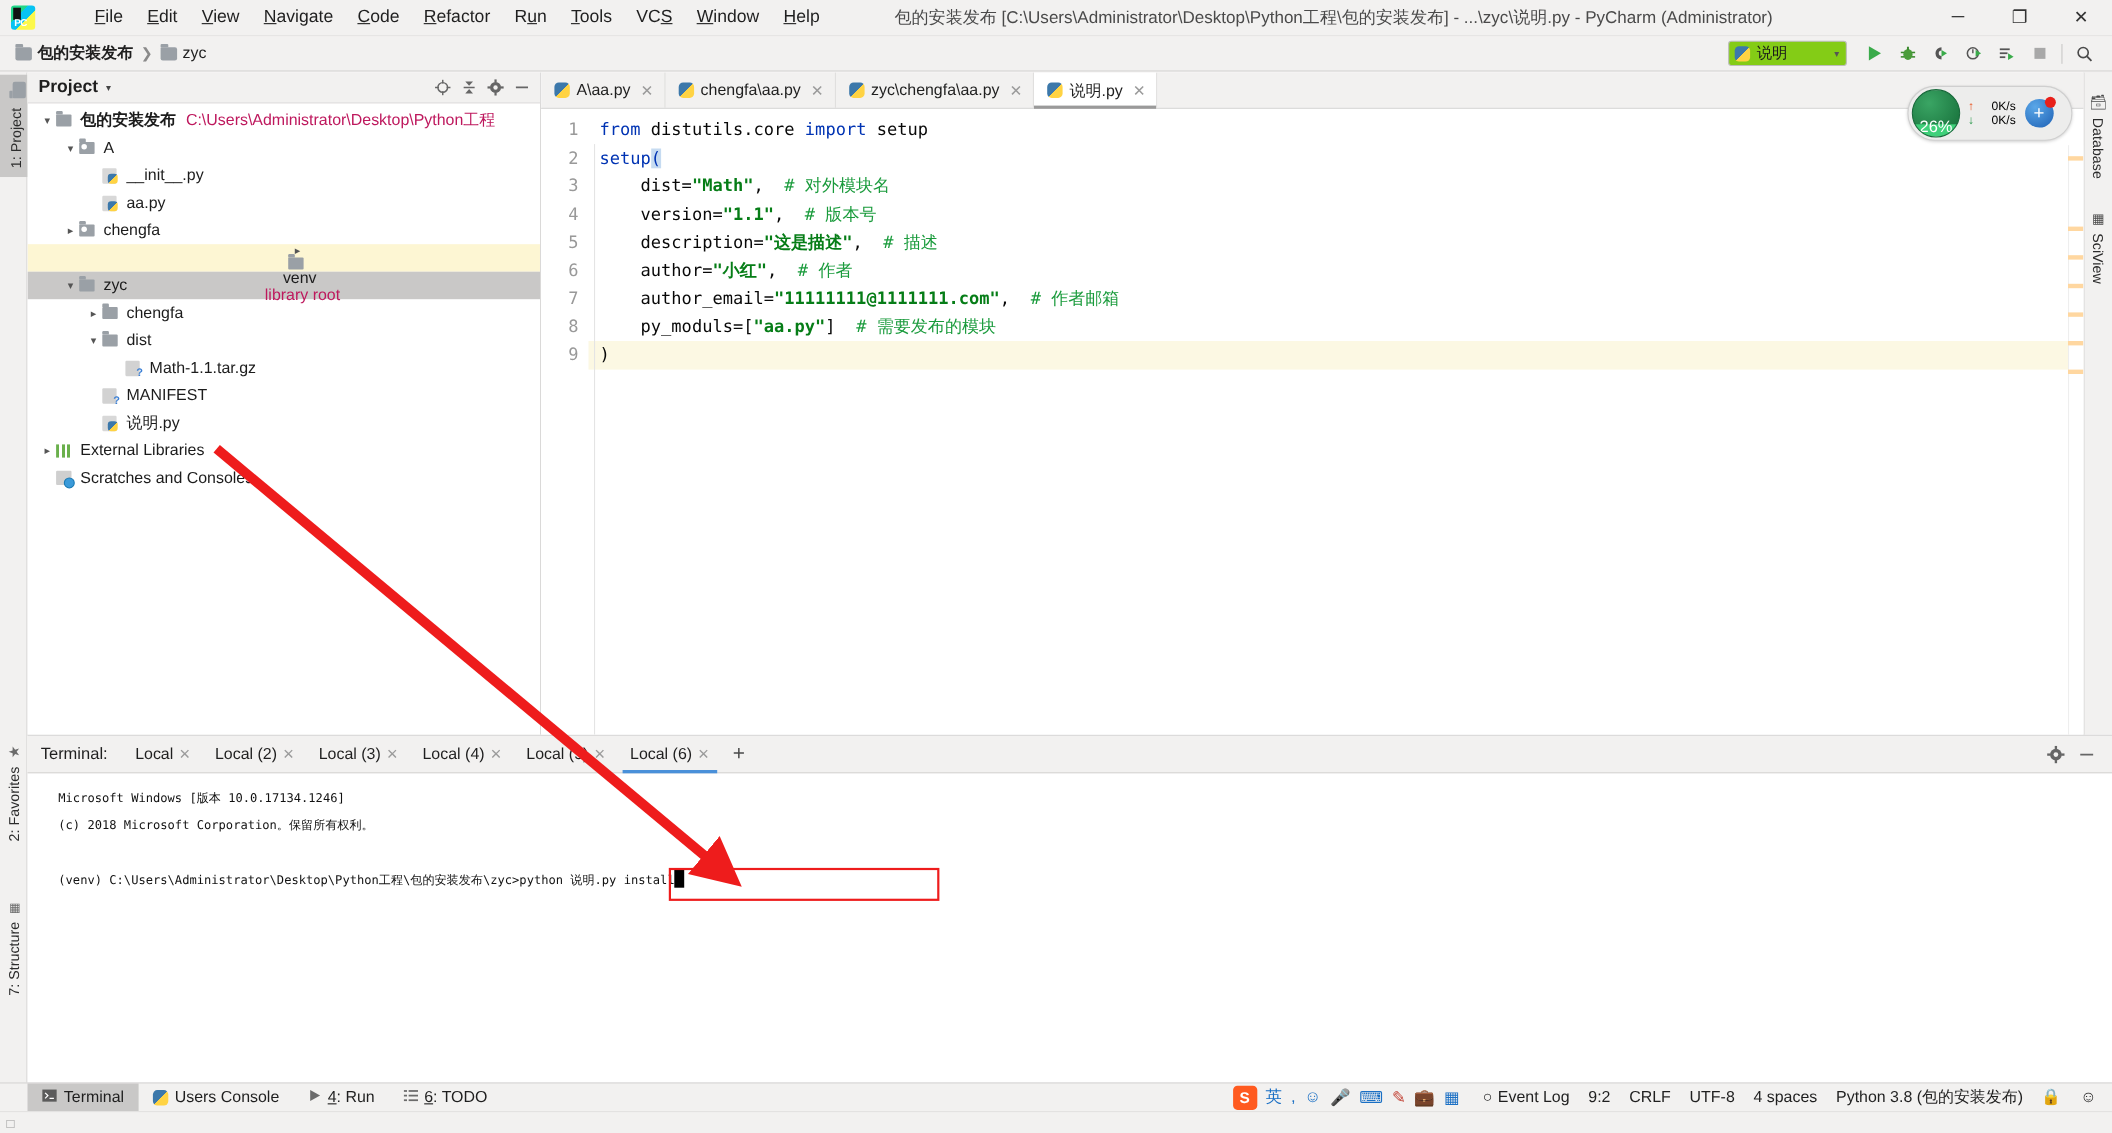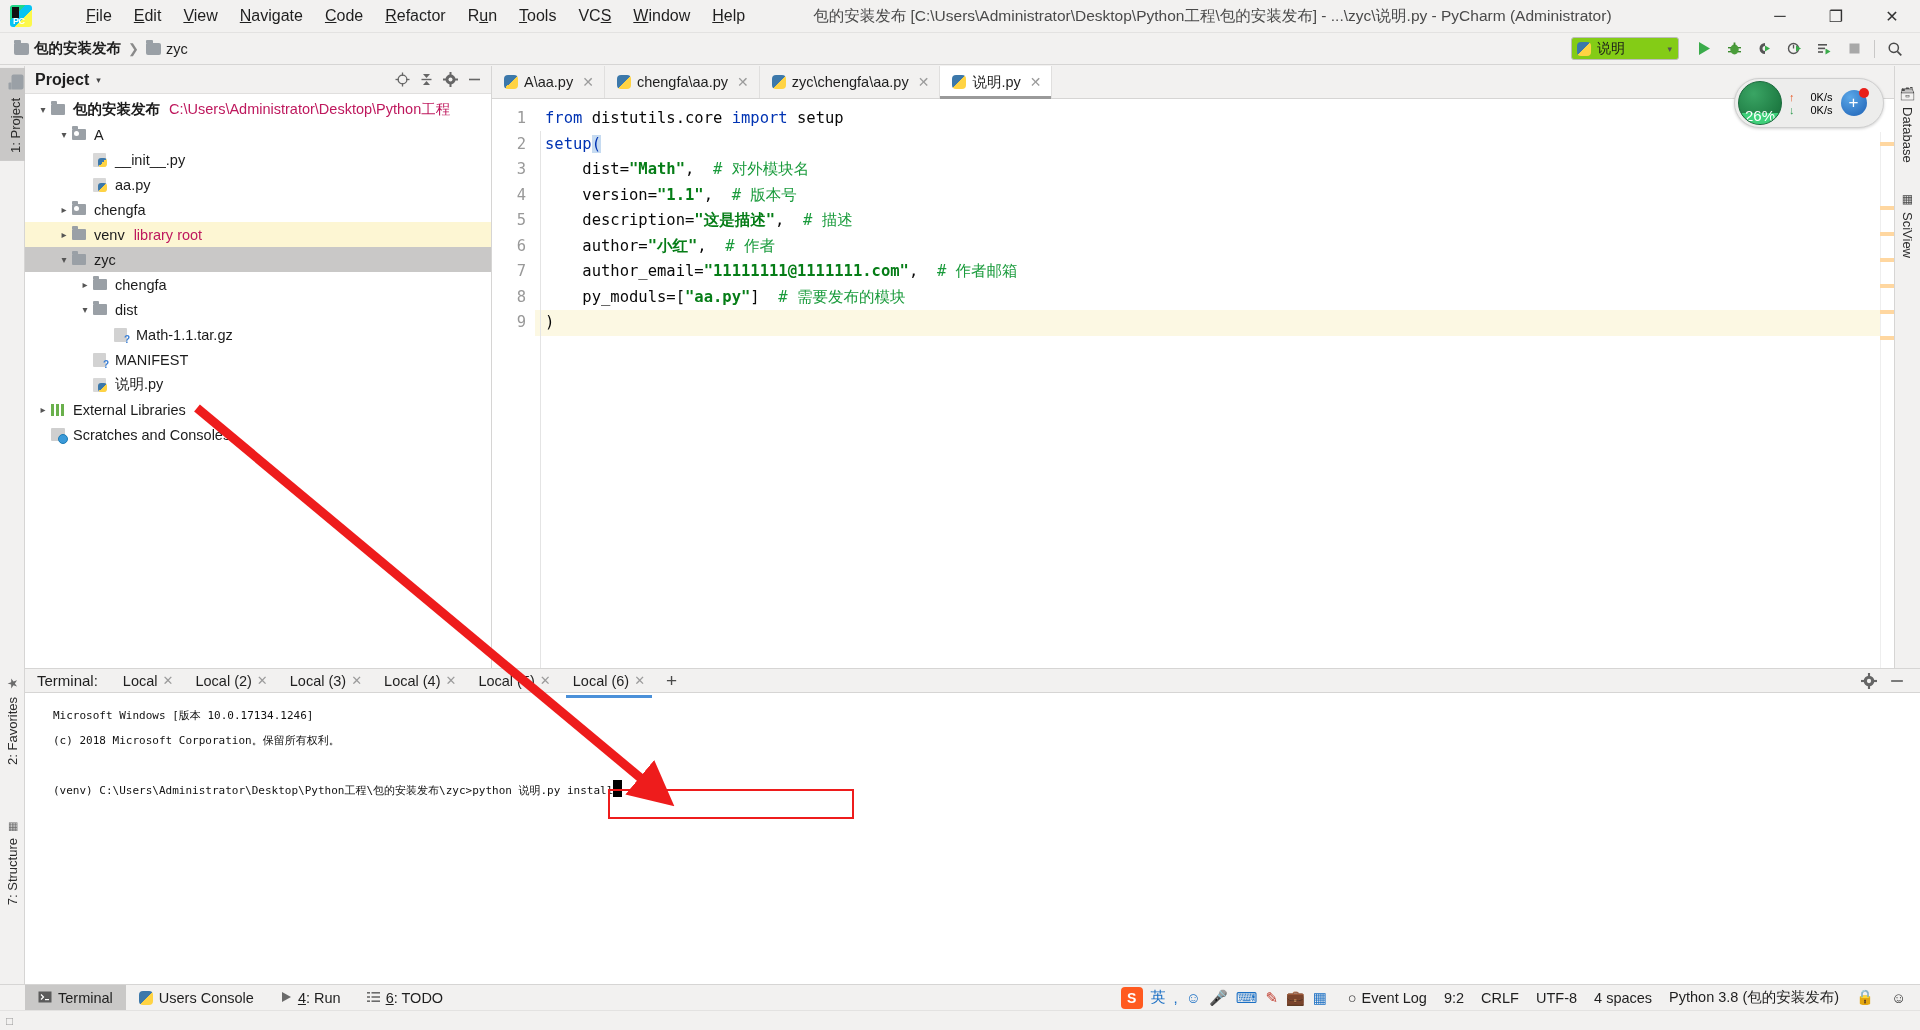--- a/index.html
+++ b/index.html
@@ -121,21 +121,21 @@
   .ph-ico {
     width: 22px; height: 22px; display: flex; align-items: center;
     justify-content: center; color: #5c5c5c; font-size: 14px;
   }
   .tree { flex: 1; overflow: hidden; padding-top: 3px; font-size: 14.5px; }
   .node {
     height: 25px; display: flex; align-items: center; white-space: nowrap;
     color: #1c1c1c; padding-right: 6px;
   }
   .node.sel { background: #c9c8c7; }
-  .node.hl  { background: #fdf6d3; }
+  .node.hl  { background: #fdf6d3; flex-direction: column; }
   .arrow {
     width: 16px; text-align: center; color: #555; font-size: 10px; flex: 0 0 auto;
   }
   .arrow.open::before { content: "\25BE"; }
   .arrow.closed::before { content: "\25B8"; }
   .node-ico { width: 18px; display: flex; align-items: center; flex: 0 0 auto; }
   .ic-folder {
     width: 14px; height: 11px; background: #9aa0a6; border-radius: 1px; position: relative;
   }
   .ic-folder::before {
@@ -223,21 +223,21 @@
   }
   .markrow { position:absolute; right:0; width:14px; height:4px; }
 
   
   .term {
     position: absolute; left: 25px; right: 0; bottom: 42px; height: 320px;
     background: #fff; border-top: 1px solid #d6d5d4;
     display: flex; flex-direction: column;
   }
   .term-tabs {
-    height: 24px; background: #f2f1f0; display: flex; align-items: center;
+    height: 34px; background: #f2f1f0; display: flex; align-items: center;
     border-bottom: 1px solid #d6d5d4; padding-left: 12px; flex: 0 0 auto;
   }
   .term-lbl { font-size: 15px; color: #1f1f1f; margin-right: 14px; }
   .ttab {
     display: flex; align-items: center; gap: 5px; padding: 0 11px;
     height: 34px; font-size: 14.5px; color: #1f1f1f; position: relative;
   }
   .ttab .x { color: #9b9b9b; font-size: 13px; }
   .ttab.active::after {
     content:""; position:absolute; left:4px; right:4px; bottom:0; height:3px; background:#4a90d9;

